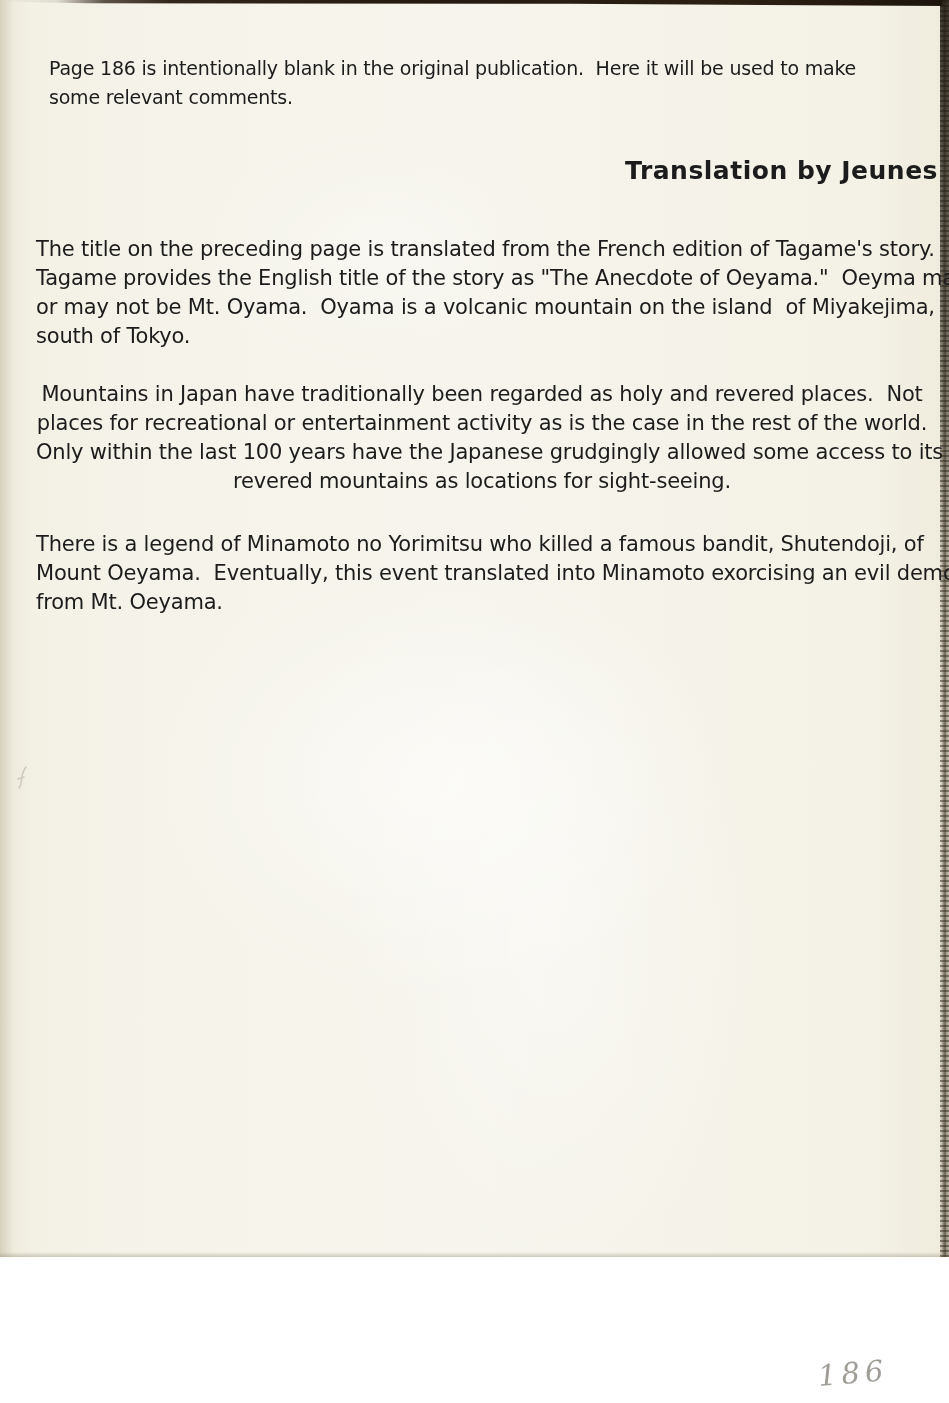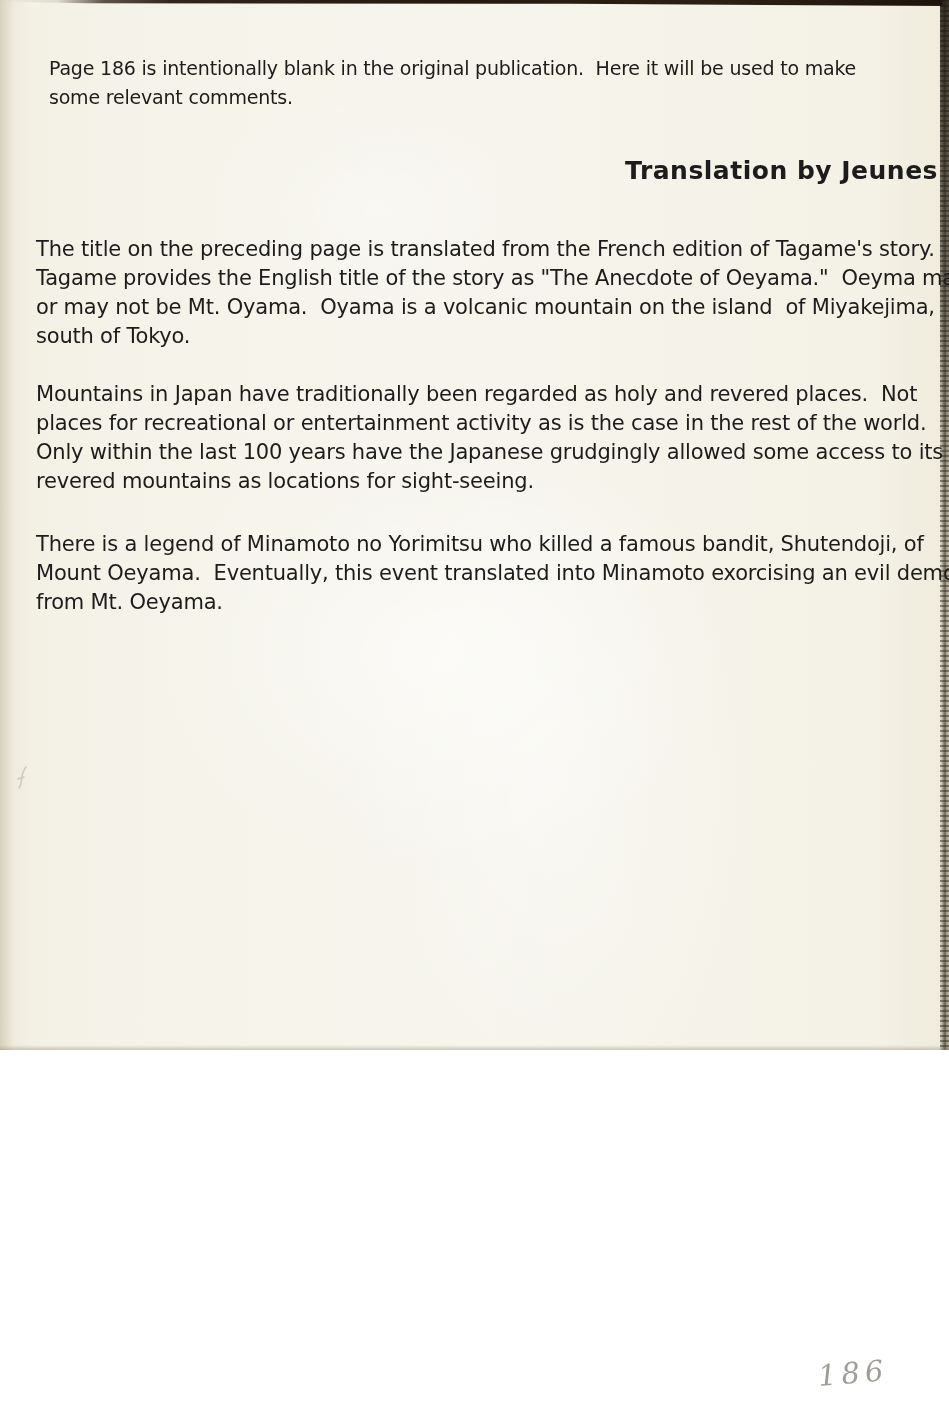--- a/index.html
+++ b/index.html
@@ -6,21 +6,21 @@
     margin: 0;
     padding: 0;
     width: 949px;
     height: 1403px;
     overflow: hidden;
     background: #ffffff;
   }
   .page {
     position: relative;
     width: 949px;
-    height: 1050px;
+    height: 1257px;
     background:
       radial-gradient(ellipse 420px 320px at 46% 62%, rgba(255,255,255,0.55), rgba(255,255,255,0) 70%),
       radial-gradient(ellipse 300px 500px at 58% 75%, rgba(255,255,255,0.40), rgba(255,255,255,0) 70%),
       radial-gradient(ellipse 260px 180px at 40% 20%, rgba(255,255,255,0.35), rgba(255,255,255,0) 70%),
       linear-gradient(to right, #ece8d8 0px, #f3f0e4 30px, #f5f3e9 120px, #f6f4ec 50%, #f4f1e6 92%, #efEBdc 100%);
     background-color: #f3f0e4;
     font-family: "DejaVu Sans", "Liberation Sans", sans-serif;
   }
 
   
@@ -106,21 +106,21 @@
     text-align: right;
     letter-spacing: 0.5px;
     transform: translateX(10px);
   }
   .body-para {
     font-size: 21px;
     line-height: 29px;
     letter-spacing: -0.2px;
   }
   .para-1 { margin-top: 47px !important; }
-  .para-2 { margin-top: 29px !important; }
+  .para-2 { margin-top: 29px !important; text-align: center; }
   .para-3 { margin-top: 34px !important; }
 
   
   .page-number {
     position: absolute;
     left: 818px; top: 1356px;
     font-family: "DejaVu Serif", "Liberation Serif", serif;
     font-style: italic;
     font-size: 29px;
     letter-spacing: 5px;

